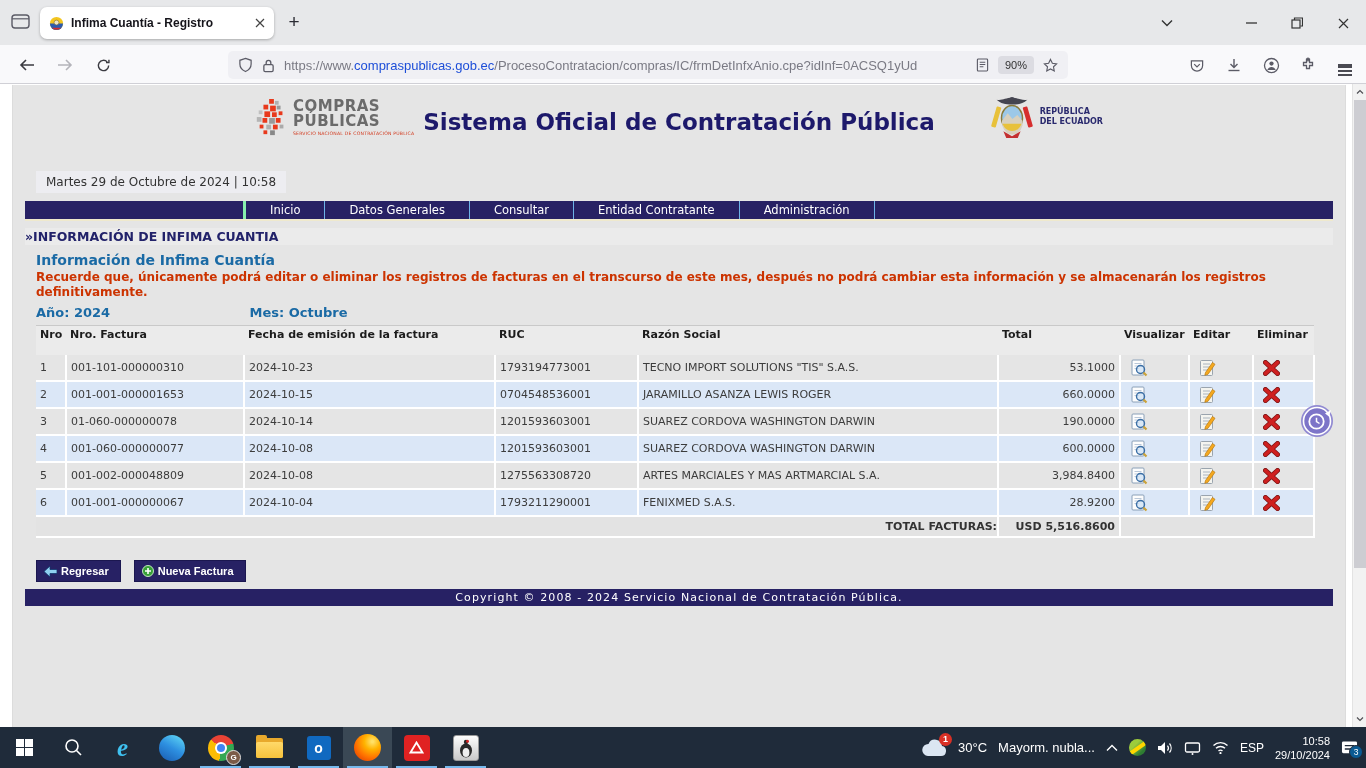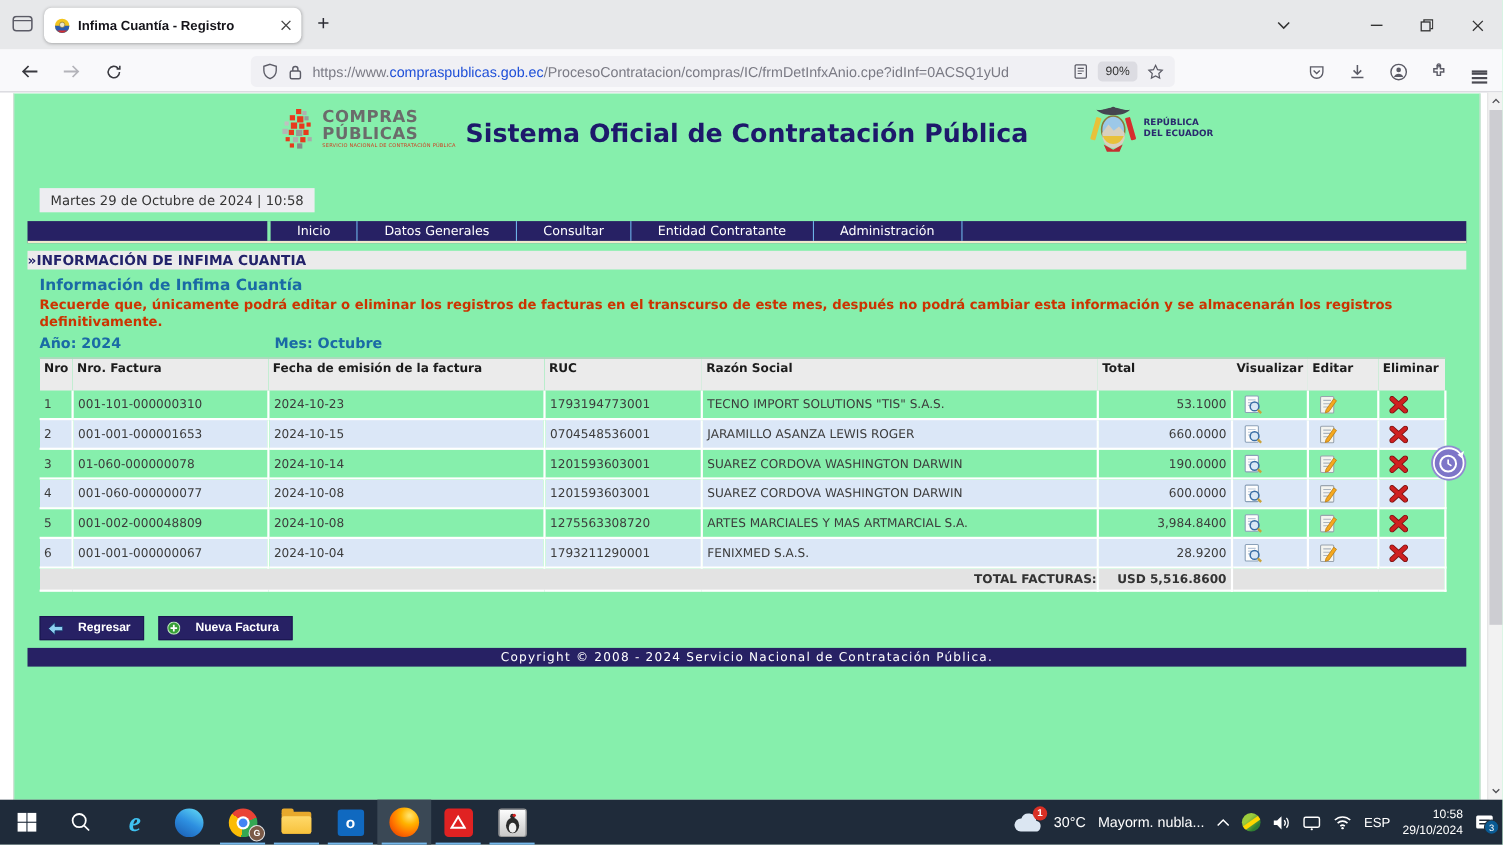--- a/index.html
+++ b/index.html
@@ -19,21 +19,21 @@
   .toolbar{position:absolute;top:45px;left:0;right:0;height:39px;background:#f9f9fb;border-bottom:1px solid #d0d0d6;box-sizing:border-box;}
   .navbtn{position:absolute;top:7px;width:30px;height:26px;display:flex;align-items:center;justify-content:center;border-radius:4px;}
   .urlbar{position:absolute;left:228px;top:6px;width:840px;height:28px;background:#f0f0f4;border-radius:5px;
           display:flex;align-items:center;padding:0 10px;box-sizing:border-box;gap:9px;}
   .url-text{flex:1;font-size:13px;white-space:nowrap;overflow:hidden;color:#7a7a84;}
   .url-text b{color:#1d4ed8;font-weight:normal;}
   .zoom-pill{background:#dcdce2;border-radius:4px;font-size:11px;color:#333;padding:3px 7px;}
   .tool-right{position:absolute;top:7px;width:30px;height:26px;display:flex;align-items:center;justify-content:center;}
   .hamb span{display:block;width:14px;height:1.6px;background:#4a4a52;margin:2.2px 0;}
   
-  .page{position:absolute;left:12px;top:85px;width:1334px;height:642px;background:#86efac;
+  .page{position:absolute;left:12px;top:85px;width:1334px;height:642px;background:#e5e5e5;
         border-left:1px solid #dcdcdc;border-right:1px solid #dcdcdc;box-sizing:border-box;
         font-family:"DejaVu Sans",sans-serif;}
   .site-header{position:relative;height:84px;}
   .cp-logo{position:absolute;left:243px;top:14px;display:flex;gap:5px;}
   .cp-logo-text{line-height:1;}
   .cp-l1,.cp-l2{font-size:15px;font-weight:bold;color:#6b6b6b;letter-spacing:.5px;}
   .cp-tag{font-size:4.6px;color:#d23a1e;margin-top:3px;letter-spacing:.2px;}
   .page-title{position:absolute;left:0;right:0;top:24px;text-align:center;font-size:23px;font-weight:bold;color:#1d196b;}
   .arms{position:absolute;right:242px;top:10px;display:flex;align-items:center;gap:6px;}
   .rep-text{font-size:8px;font-weight:bold;color:#2a2a6e;line-height:1.25;}
@@ -61,21 +61,21 @@
   table.inv td{height:25px;padding:0 0 0 4px;white-space:nowrap;overflow:hidden;
                border-right:2px solid #fff;border-bottom:2px solid #fff;}
   table.inv tbody tr.alt td{background:#dbe7f7;}
   table.inv td.num{text-align:right;padding-right:4px;}
   .aicon{display:inline-block;margin-left:5px;vertical-align:middle;cursor:pointer;}
   tr.total-row td{background:#e3e3e3;height:19px;font-weight:bold;color:#333;}
   td.tlabel{text-align:right;padding-right:6px;}
   
   .btn-row{margin:22px 0 0 23px;display:flex;gap:13px;}
   .navy-btn{background:#272164;border:1px solid #1b1750;color:#fff;font-size:11px;font-weight:bold;
-            height:22px;display:flex;align-items:center;gap:14px;padding:0 11px 0 7px;cursor:pointer;}
+            height:22px;display:flex;align-items:center;gap:4px;padding:0 11px 0 7px;cursor:pointer;}
   .site-footer{margin:7px 12px 0;height:17px;background:#272164;display:flex;align-items:center;justify-content:center;
                color:#fff;font-size:11px;letter-spacing:1.1px;}
   .float-widget{position:absolute;left:1300px;top:404px;cursor:pointer;}
   
   .scrollbar{position:absolute;right:0;top:84px;width:14px;height:643px;background:#f2f2f2;border-left:1px solid #e3e3e3;box-sizing:border-box;}
   .sb-thumb{position:absolute;left:1px;top:16px;width:12px;height:468px;background:#cdcdd2;}
   .sb-arrow{position:absolute;left:3px;width:8px;height:8px;}
   
   .taskbar{position:absolute;left:0;bottom:0;width:1366px;height:41px;background:#1f2b3a;display:flex;align-items:center;color:#fff;}
   .tb-slot{width:49px;height:41px;display:flex;align-items:center;justify-content:center;position:relative;cursor:pointer;}

